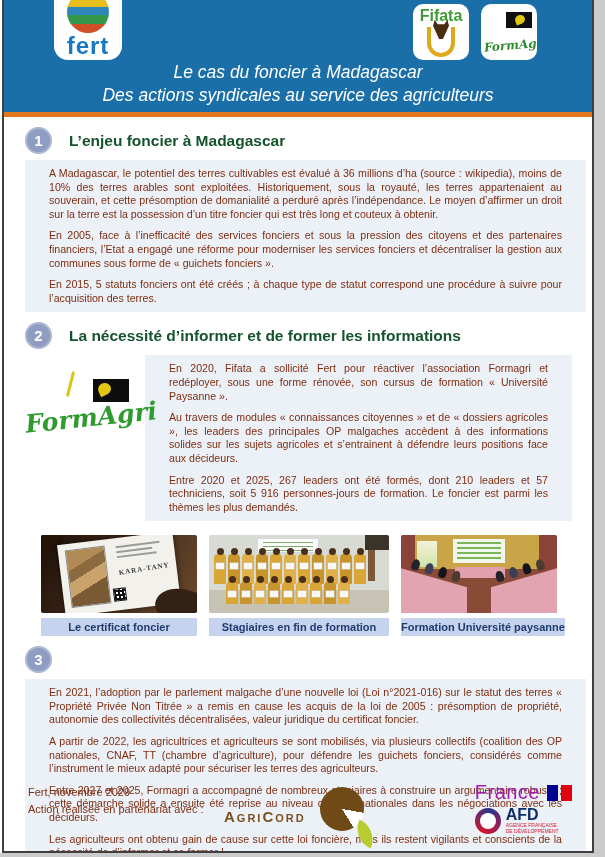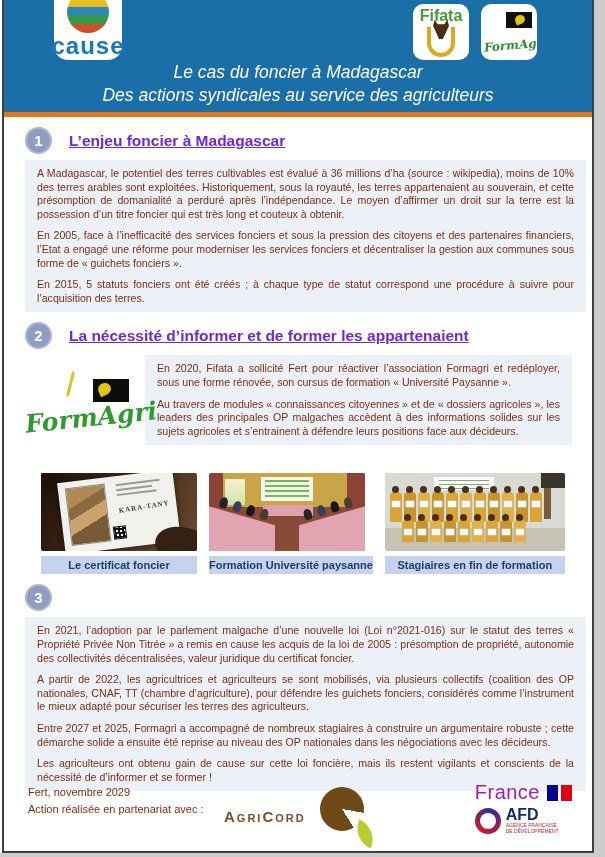--- a/index.html
+++ b/index.html
@@ -29,22 +29,22 @@
   .fa-word{position:absolute;left:3px;bottom:8px;font-family:"DejaVu Serif",serif;font-style:italic;font-weight:bold;
     color:#2e8b2e;font-size:12px;transform:rotate(-5deg);white-space:nowrap;}
   .title{position:absolute;left:0;right:0;top:61px;text-align:center;color:#fff;font-style:italic;
     font-size:17.5px;line-height:23px;}
   .orange-bar{height:5px;background:#E0771B;}
 
   
   .sec-head{display:flex;align-items:center;gap:17px;padding-left:21px;margin:10px 0 6px;}
   .num{width:27px;height:27px;border-radius:50%;background:#8E9DC1;color:#fff;font-weight:bold;font-size:15px;
     display:flex;align-items:center;justify-content:center;box-shadow:inset 0 0 0 2px rgba(255,255,255,.28);flex:none;}
-  .sec-title{font-size:15.5px;font-weight:bold;color:#6d28d9;text-decoration:underline;}
-  .block{margin:0 6px 0 21px;background:#ECF1F8;padding:7px 12px;color:#7E2D10;
+  .sec-title{font-size:15.5px;font-weight:bold;color:#14532d;}
+  .block{margin:0 6px 0 21px;background:#ECF1F8;padding:7px 24px;color:#7E2D10;
     font-size:10.6px;line-height:13.6px;text-align:justify;}
   .block p{margin:0 0 8px;}
   .block p:last-child{margin-bottom:0;}
   .s2row{display:flex;align-items:flex-start;margin-left:21px;gap:8px;}
   .s2row .block{margin:0 20px 0 0;flex:1;}
 
   
   .formagri-big{width:112px;height:90px;position:relative;flex:none;margin-top:14px;}
   .fb-stem{position:absolute;left:44px;top:2px;width:3px;height:26px;background:#d9c51e;transform:rotate(14deg);border-radius:2px;}
   .fb-black{position:absolute;right:8px;top:10px;width:36px;height:23px;background:#0d0d0d;}
@@ -136,21 +136,21 @@
 <body>
 
 <div class="gray-right"></div>
 <div class="gray-bottom"></div>
 
 <div class="page">
 
   <div class="header">
     <div class="fert-logo">
       <div class="globe"></div>
-      <div class="fert-word">cause</div>
+      <div class="fert-word">fert</div>
     </div>
     <div class="sq-logo fifata">
       <div class="fifata-word">Fifata</div>
       <div class="horseshoe">
         <div class="zebu"></div>
       </div>
     </div>
     <div class="sq-logo formagri-sm">
       <div class="fa-black"></div>
       <div class="fa-moon"></div>
@@ -168,52 +168,85 @@
     <div class="sec-title">L’enjeu foncier à Madagascar</div>
   </div>
   <div class="block">
     <p>A Madagascar, le potentiel des terres cultivables est évalué à 36 millions d’ha (source : wikipedia), moins de 10% des terres arables sont exploitées. Historiquement, sous la royauté, les terres appartenaient au souverain, et cette présomption de domanialité a perduré après l’indépendance. Le moyen d’affirmer un droit sur la terre est la possession d’un titre foncier qui est très long et couteux à obtenir.</p>
     <p>En 2005, face à l’inefficacité des services fonciers et sous la pression des citoyens et des partenaires financiers, l’Etat a engagé une réforme pour moderniser les services fonciers et décentraliser la gestion aux communes sous forme de « guichets fonciers ».</p>
     <p>En 2015, 5 statuts fonciers ont été créés ; à chaque type de statut correspond une procédure à suivre pour l’acquisition des terres.</p>
   </div>
 
   <div class="sec-head">
     <div class="num">2</div>
-    <div class="sec-title">La nécessité d’informer et de former les appartenaient</div>
+    <div class="sec-title">La nécessité d’informer et de former les informations</div>
   </div>
   <div class="s2row">
     <div class="formagri-big">
       <div class="fb-stem"></div>
       <div class="fb-black"></div>
       <div class="fb-moon"></div>
       <div class="fb-word">FormAgri</div>
     </div>
     <div class="block">
       <p>En 2020, Fifata a sollicité Fert pour réactiver l’association Formagri et redéployer, sous une forme rénovée, son cursus de formation « Université Paysanne ».</p>
       <p>Au travers de modules « connaissances citoyennes » et de « dossiers agricoles », les leaders des principales OP malgaches accèdent à des informations solides sur les sujets agricoles et s’entrainent à défendre leurs positions face aux décideurs.</p>
+      <p>Entre 2020 et 2025, 267 leaders ont été formés, dont 210 leaders et 57 techniciens, soit 5 916 personnes-jours de formation. Le foncier est parmi les thèmes les plus demandés.</p>
     </div>
   </div>
 
   <div class="photos">
     <div class="fig">
       <div class="photo ph1">
         <div class="hand-tl"></div>
         <div class="paper">
           <div class="map"></div>
           <div class="tl a"></div>
           <div class="tl b"></div>
           <div class="tl c"></div>
           <div class="kara">KARA-TANY</div>
           <div class="qr"></div>
         </div>
         <div class="hand-br"></div>
       </div>
       <div class="caption">Le certificat foncier</div>
     </div>
     <div class="fig">
+      <div class="photo ph3">
+        <div class="banner"></div>
+        <div class="beam"></div>
+        <div class="win-r"></div>
+        <div class="row-stand">
+          <i class="pp"></i>
+            <i class="pp"></i>
+            <i class="pp"></i>
+            <i class="pp"></i>
+            <i class="pp"></i>
+            <i class="pp"></i>
+            <i class="pp"></i>
+            <i class="pp"></i>
+            <i class="pp"></i>
+            <i class="pp"></i>
+            <i class="pp"></i>
+        </div>
+        <div class="row-kneel">
+          <i class="pp k"></i>
+            <i class="pp k"></i>
+            <i class="pp k"></i>
+            <i class="pp k"></i>
+            <i class="pp k"></i>
+            <i class="pp k"></i>
+            <i class="pp k"></i>
+            <i class="pp k"></i>
+            <i class="pp k"></i>
+        </div>
+      </div>
+      <div class="caption">Stagiaires en fin de formation</div>
+    </div>
+    <div class="fig">
       <div class="photo ph2">
         <div class="pillar l"></div>
         <div class="pillar r"></div>
         <div class="win-l"></div>
         <div class="screen"></div>
         <div class="table-l"></div>
         <div class="table-r"></div>
         <div class="table-top"></div>
         <div class="crowd cl">
           <i class="h"></i>
@@ -223,52 +256,20 @@
         </div>
         <div class="crowd cr">
           <i class="h"></i>
             <i class="h"></i>
             <i class="h"></i>
             <i class="h"></i>
         </div>
       </div>
       <div class="caption">Formation Université paysanne</div>
     </div>
-    <div class="fig">
-      <div class="photo ph3">
-        <div class="banner"></div>
-        <div class="beam"></div>
-        <div class="win-r"></div>
-        <div class="row-stand">
-          <i class="pp"></i>
-            <i class="pp"></i>
-            <i class="pp"></i>
-            <i class="pp"></i>
-            <i class="pp"></i>
-            <i class="pp"></i>
-            <i class="pp"></i>
-            <i class="pp"></i>
-            <i class="pp"></i>
-            <i class="pp"></i>
-            <i class="pp"></i>
-        </div>
-        <div class="row-kneel">
-          <i class="pp k"></i>
-            <i class="pp k"></i>
-            <i class="pp k"></i>
-            <i class="pp k"></i>
-            <i class="pp k"></i>
-            <i class="pp k"></i>
-            <i class="pp k"></i>
-            <i class="pp k"></i>
-            <i class="pp k"></i>
-        </div>
-      </div>
-      <div class="caption">Stagiaires en fin de formation</div>
-    </div>
   </div>
 
   <div class="sec-head">
     <div class="num">3</div>
   </div>
   <div class="block">
     <p>En 2021, l’adoption par le parlement malgache d’une nouvelle loi (Loi n°2021-016) sur le statut des terres « Propriété Privée Non Titrée » a remis en cause les acquis de la loi de 2005 : présomption de propriété, autonomie des collectivités décentralisées, valeur juridique du certificat foncier.</p>
     <p>A partir de 2022, les agricultrices et agriculteurs se sont mobilisés, via plusieurs collectifs (coalition des OP nationales, CNAF, TT (chambre d’agriculture), pour défendre les guichets fonciers, considérés comme l’instrument le mieux adapté pour sécuriser les terres des agriculteurs.</p>
     <p>Entre 2027 et 2025, Formagri a accompagné de nombreux stagiaires à construire un argumentaire robuste ; cette démarche solide a ensuite été reprise au niveau des OP nationales dans les négociations avec les décideurs.</p>
     <p>Les agriculteurs ont obtenu gain de cause sur cette loi foncière, mais ils restent vigilants et conscients de la nécessité de d’informer et se former !</p>

